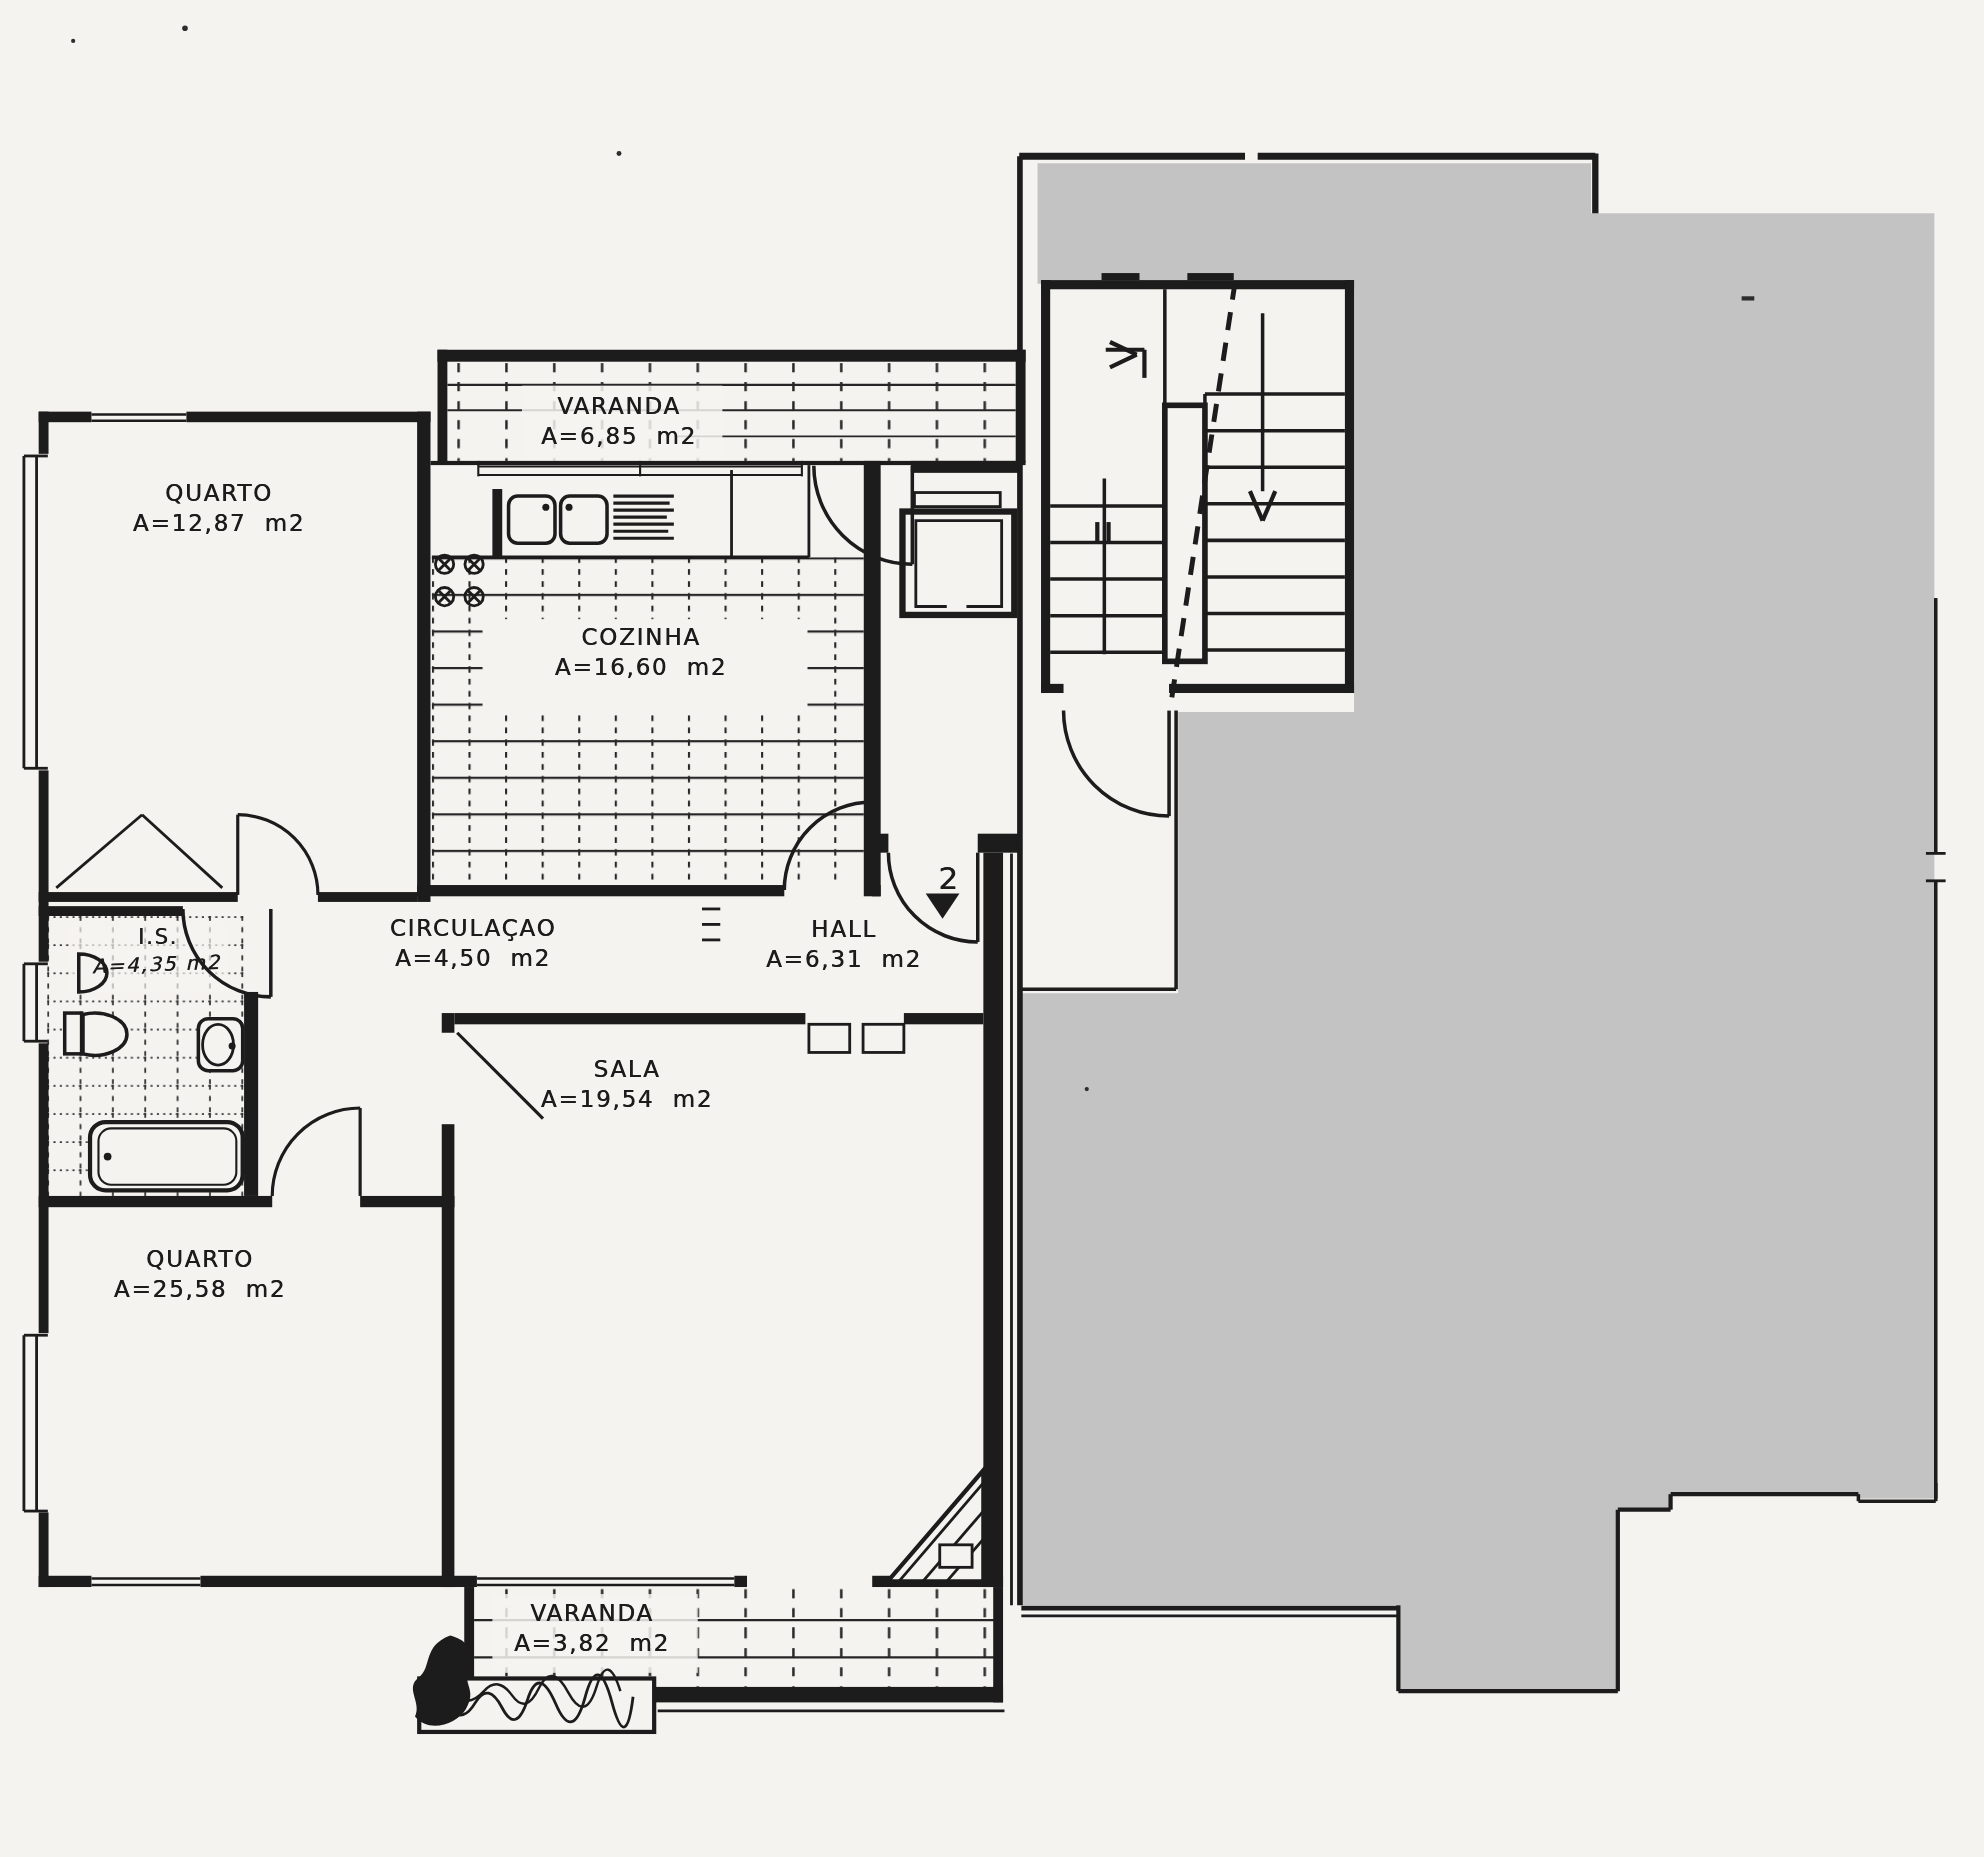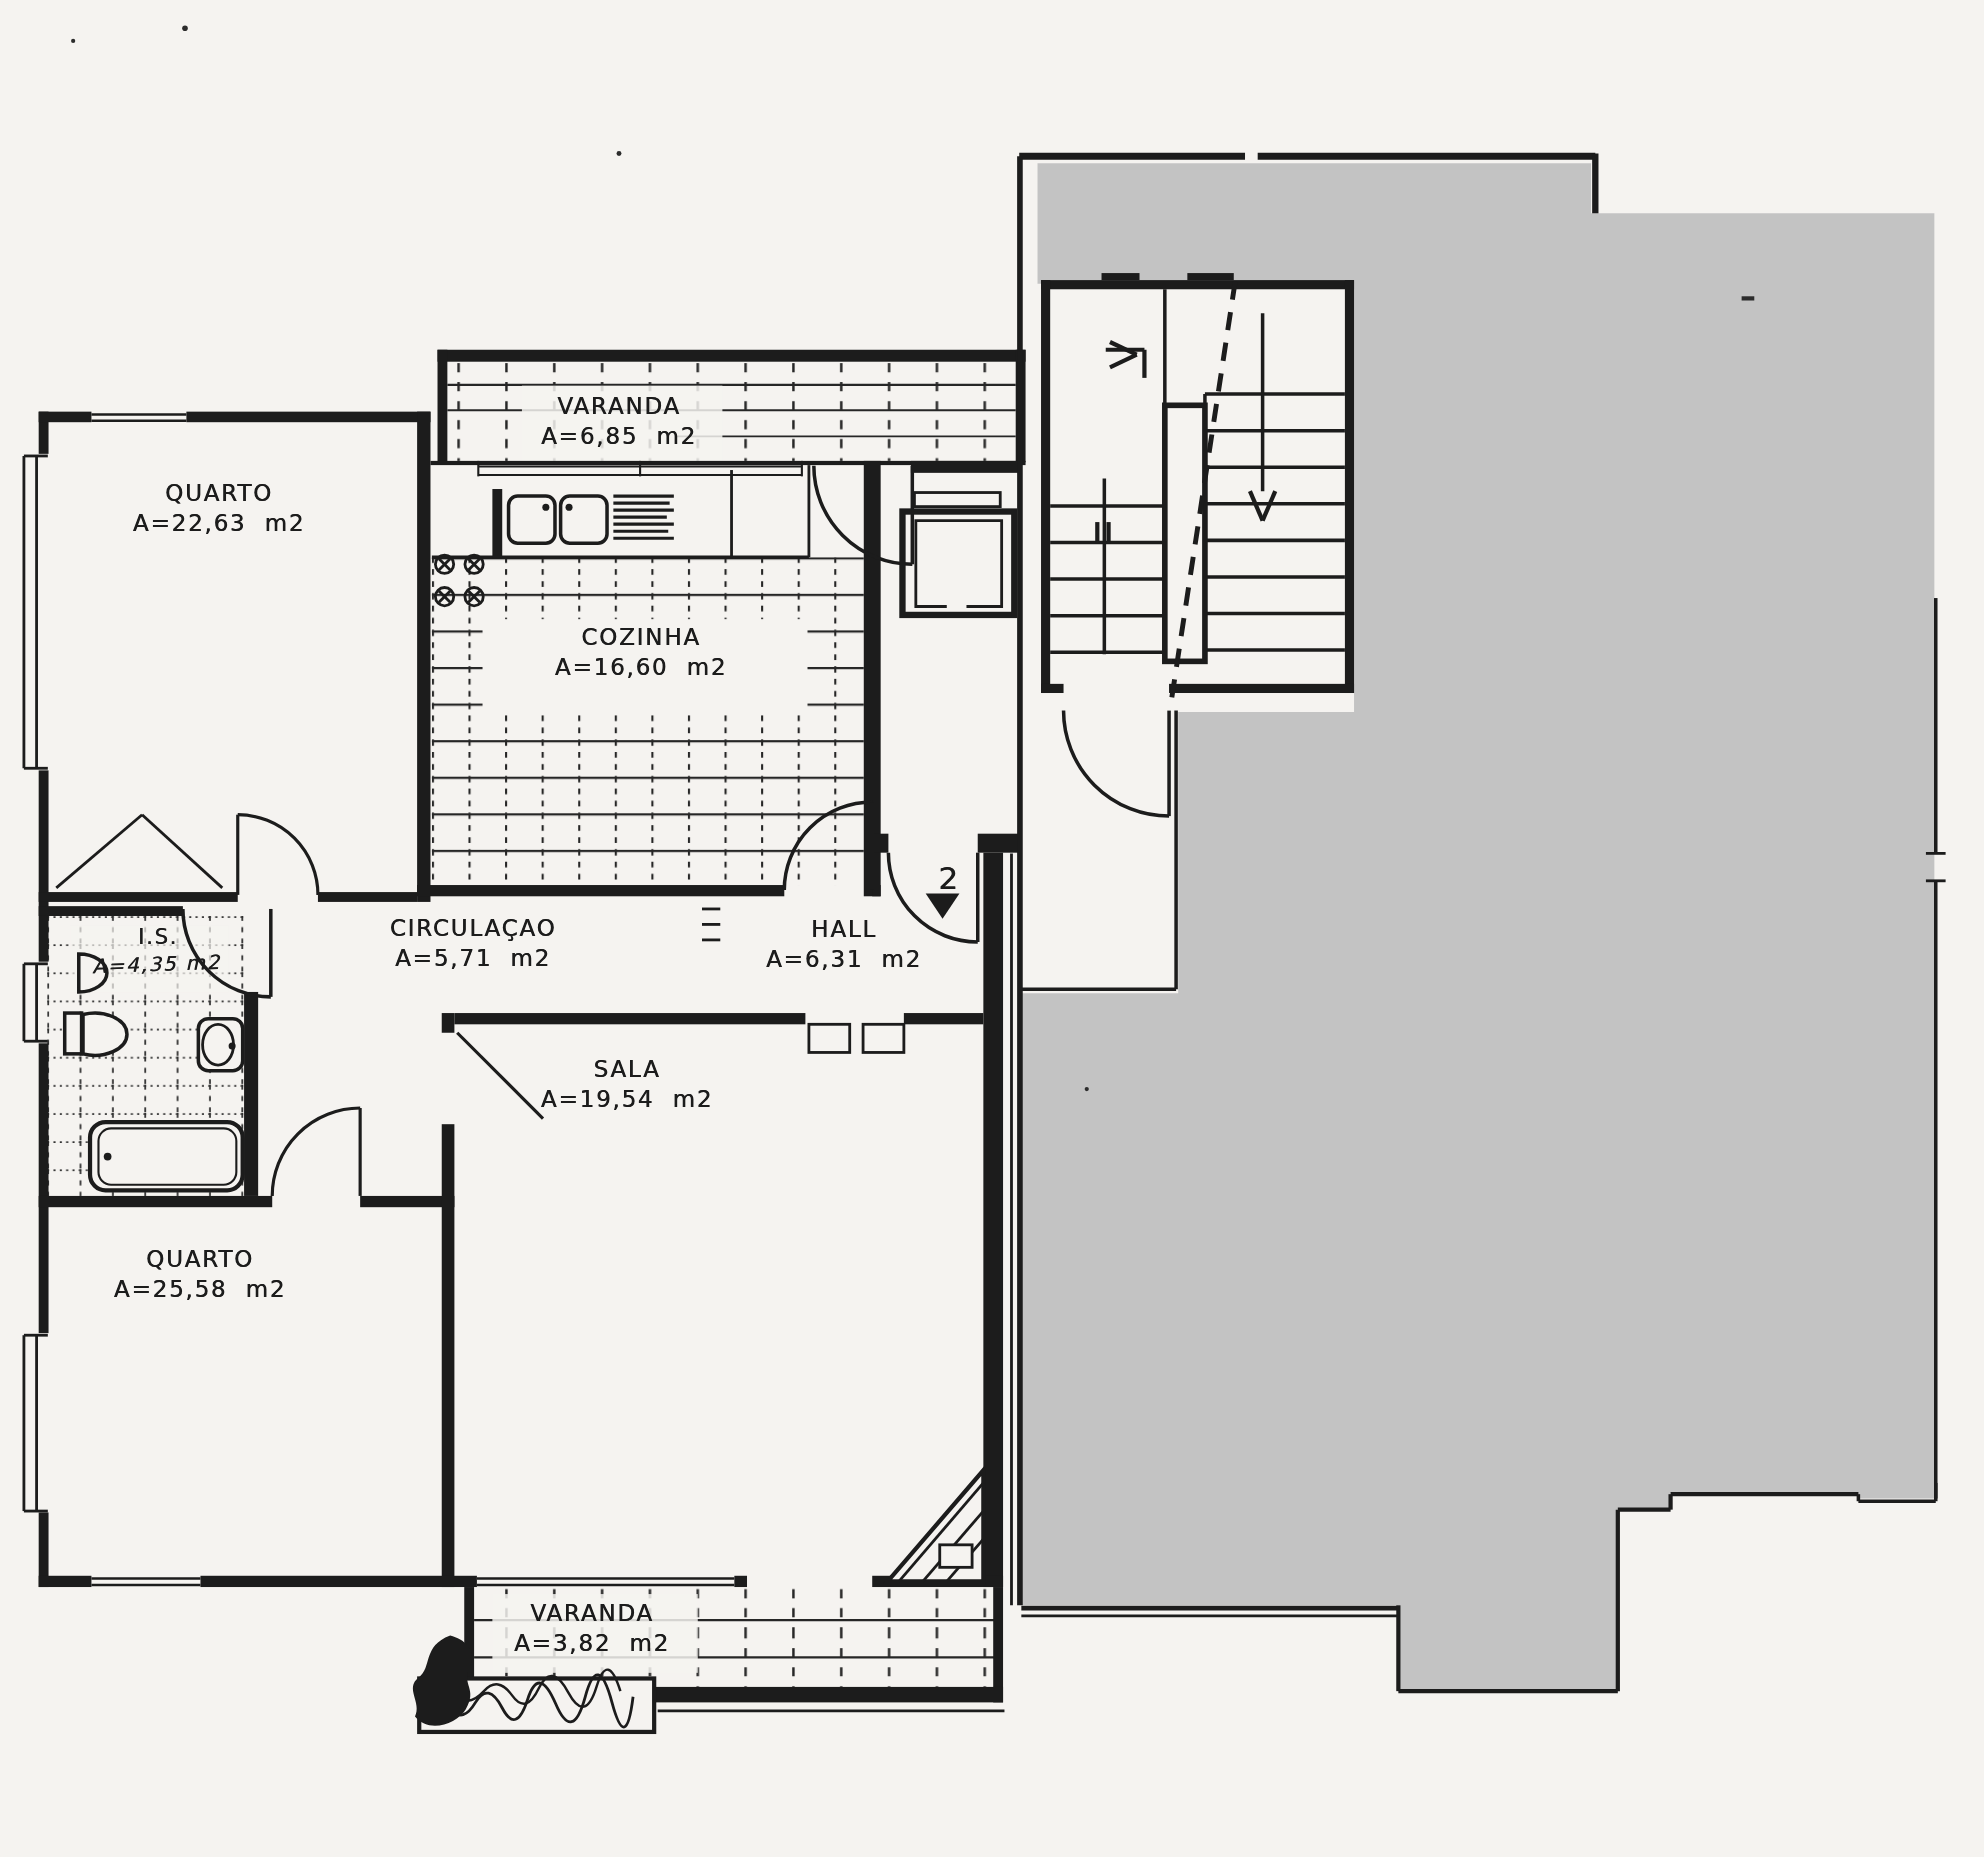--- a/index.html
+++ b/index.html
@@ -366,31 +366,31 @@
   </g>
 </svg>
 
 <div class="lbl" style="left:619px;top:391px;">
   <span class="nm">VARANDA</span>
   <span class="ar">A=6,85  m2</span>
 </div>
 
 <div class="lbl" style="left:219px;top:478px;">
   <span class="nm">QUARTO</span>
-  <span class="ar">A=22,63  m2</span>
+  <span class="ar">A=12,87  m2</span>
 </div>
 
 <div class="lbl" style="left:641px;top:622px;">
   <span class="nm">COZINHA</span>
   <span class="ar">A=16,60  m2</span>
 </div>
 
 <div class="lbl" style="left:473px;top:913px;">
   <span class="nm">CIRCULAÇAO</span>
-  <span class="ar">A=5,71  m2</span>
+  <span class="ar">A=4,50  m2</span>
 </div>
 
 <div class="lbl" style="left:844px;top:914px;">
   <span class="nm">HALL</span>
   <span class="ar">A=6,31  m2</span>
 </div>
 
 <div class="lbl lbl-sm" style="left:158px;top:924px;">
   <span class="nm">I.S.</span>
   <span class="ar">A=4,35 m2</span>

